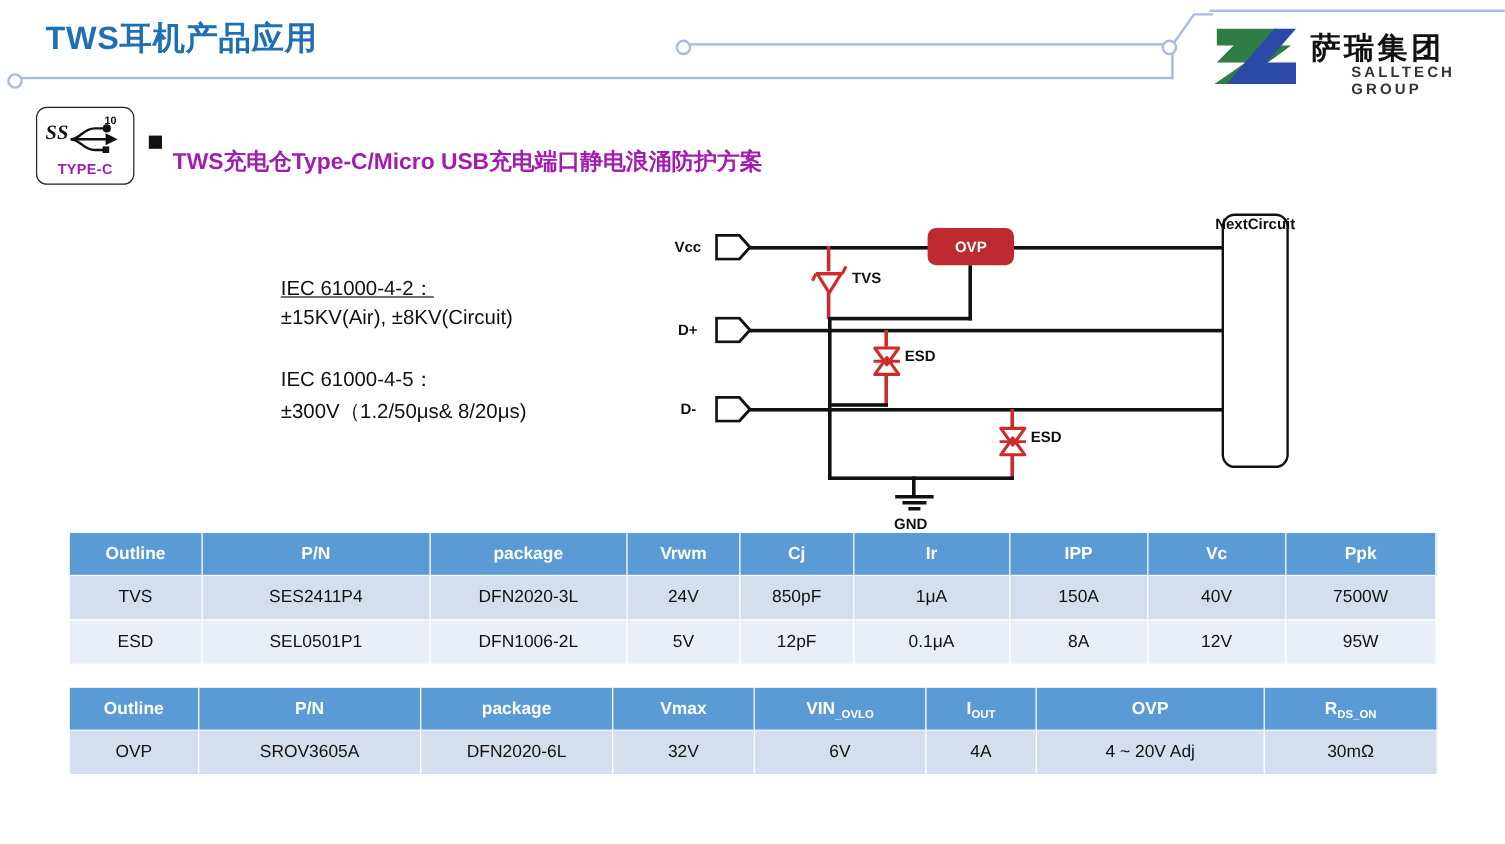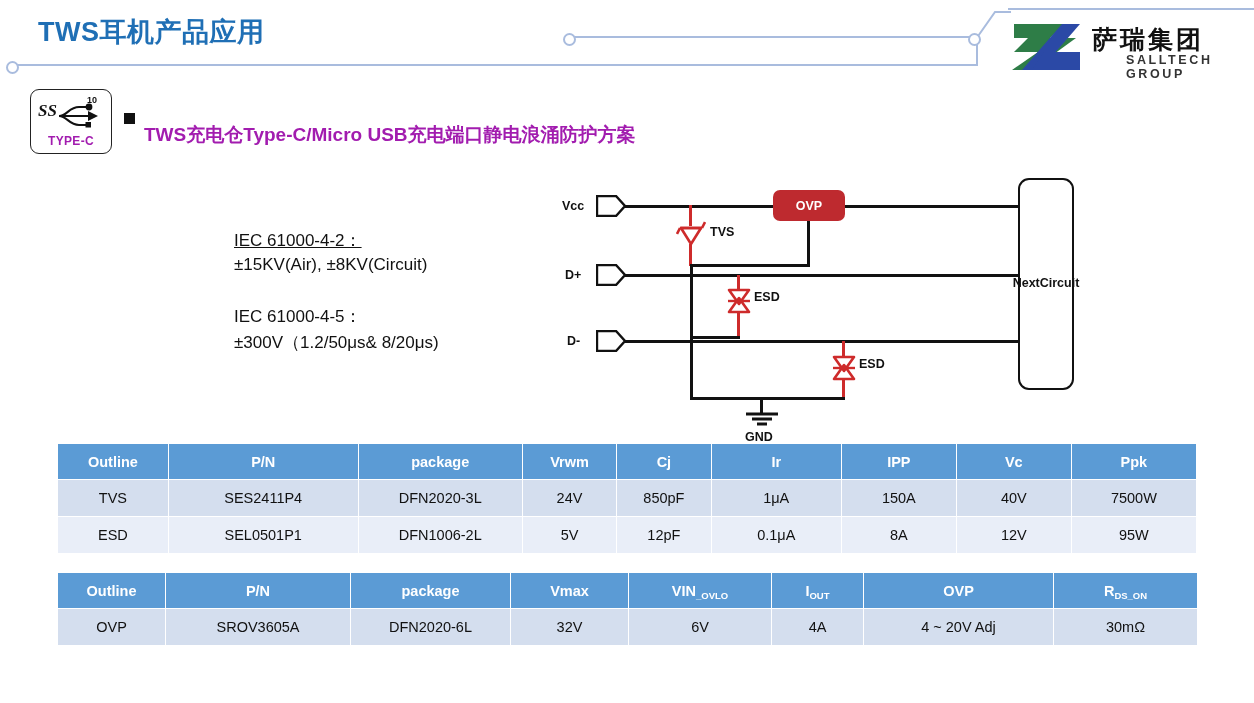--- a/index.html
+++ b/index.html
@@ -74,21 +74,21 @@
 
   #ovp-block{
     position:absolute;left:233px;top:22px;width:72px;height:31px;
     background:#BE2A2F;border-radius:7px;color:#fff;
     font-size:12.5px;font-weight:bold;
     display:flex;align-items:center;justify-content:center;
   }
   #next-circuit{
     position:absolute;left:478px;top:10px;width:52px;height:208px;
     border:2px solid #111;border-radius:11px;background:#fff;
-    display:flex;align-items:center;justify-content:center;
+    display:flex;align-items:flex-start;justify-content:center;
     font-size:12.5px;font-weight:bold;color:#111;line-height:1.25;text-align:center;
   }
   .pin{position:absolute;}
   .pin svg{display:block;}
 
   
   table{border-collapse:collapse;}
   .tbl{position:absolute;left:57px;width:1140px;table-layout:fixed;}
   #table-tvs{top:443px;}
   #table-ovp{top:572px;}

